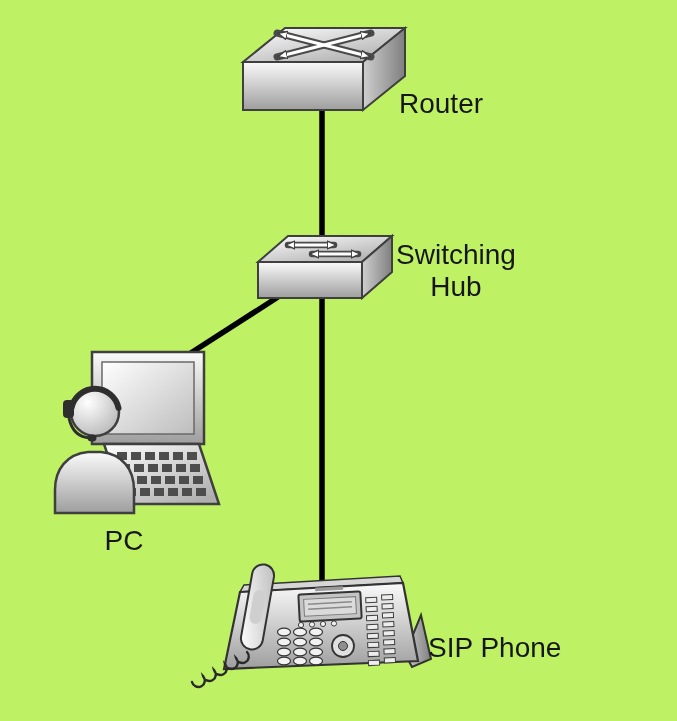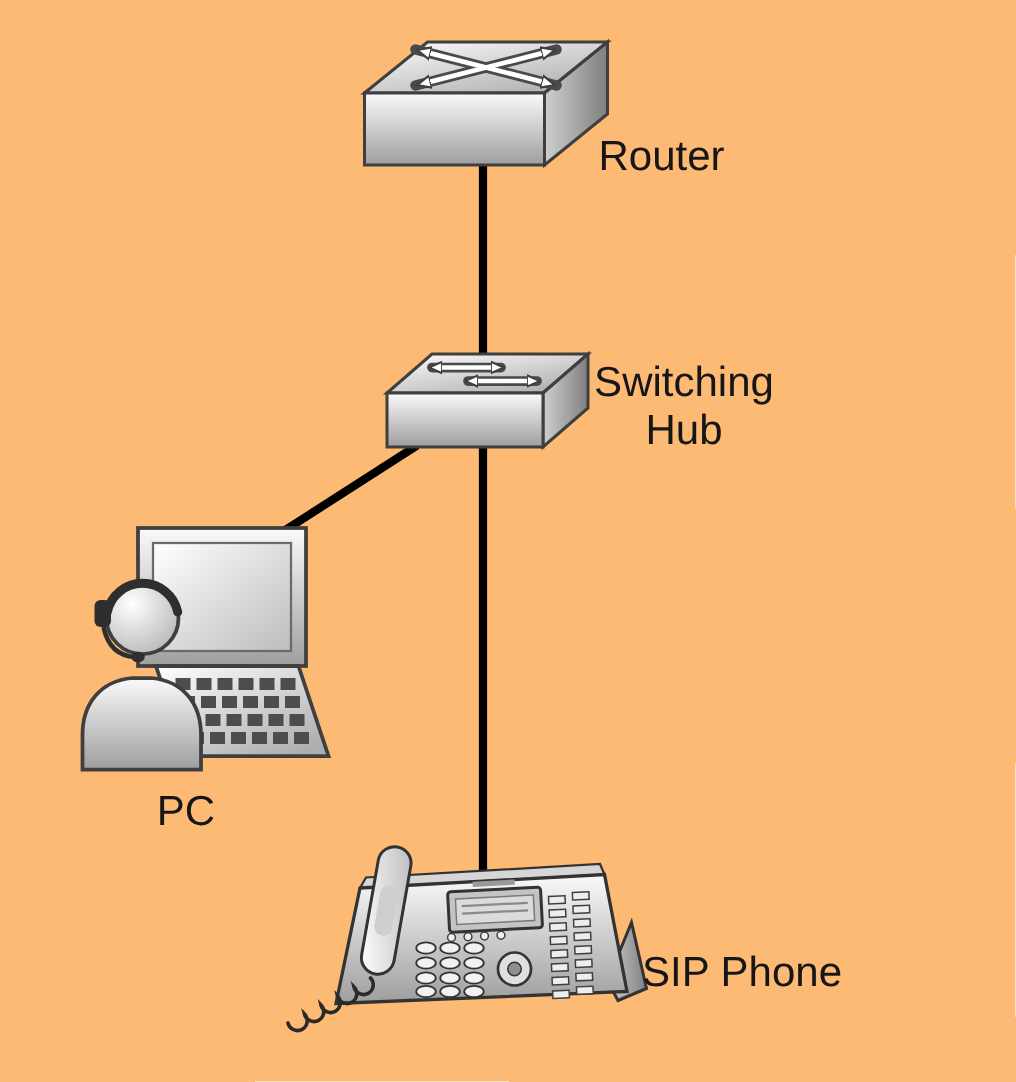--- a/index.html
+++ b/index.html
@@ -1,16 +1,16 @@
 <!DOCTYPE html>
 <html><head>
 <meta charset="utf-8">
 <style>
   html,body{margin:0;padding:0;background:#ffffff;}
-  .stage{position:relative;width:677px;height:721px;background:#fdba74;overflow:hidden;}
+  .stage{position:relative;width:677px;height:721px;background:#bef264;overflow:hidden;}
   svg text{font-family:"Liberation Sans","DejaVu Sans",sans-serif;fill:#161616;font-size:28px;}
 </style>
 </head>
 <body>
 
 <div class="stage">
   <svg viewBox="0 0 677 721" width="677" height="721">
     <defs>
       <linearGradient id="gFace" x1="0" y1="0" x2="0" y2="1">
         <stop offset="0" stop-color="#fafafa"></stop>

